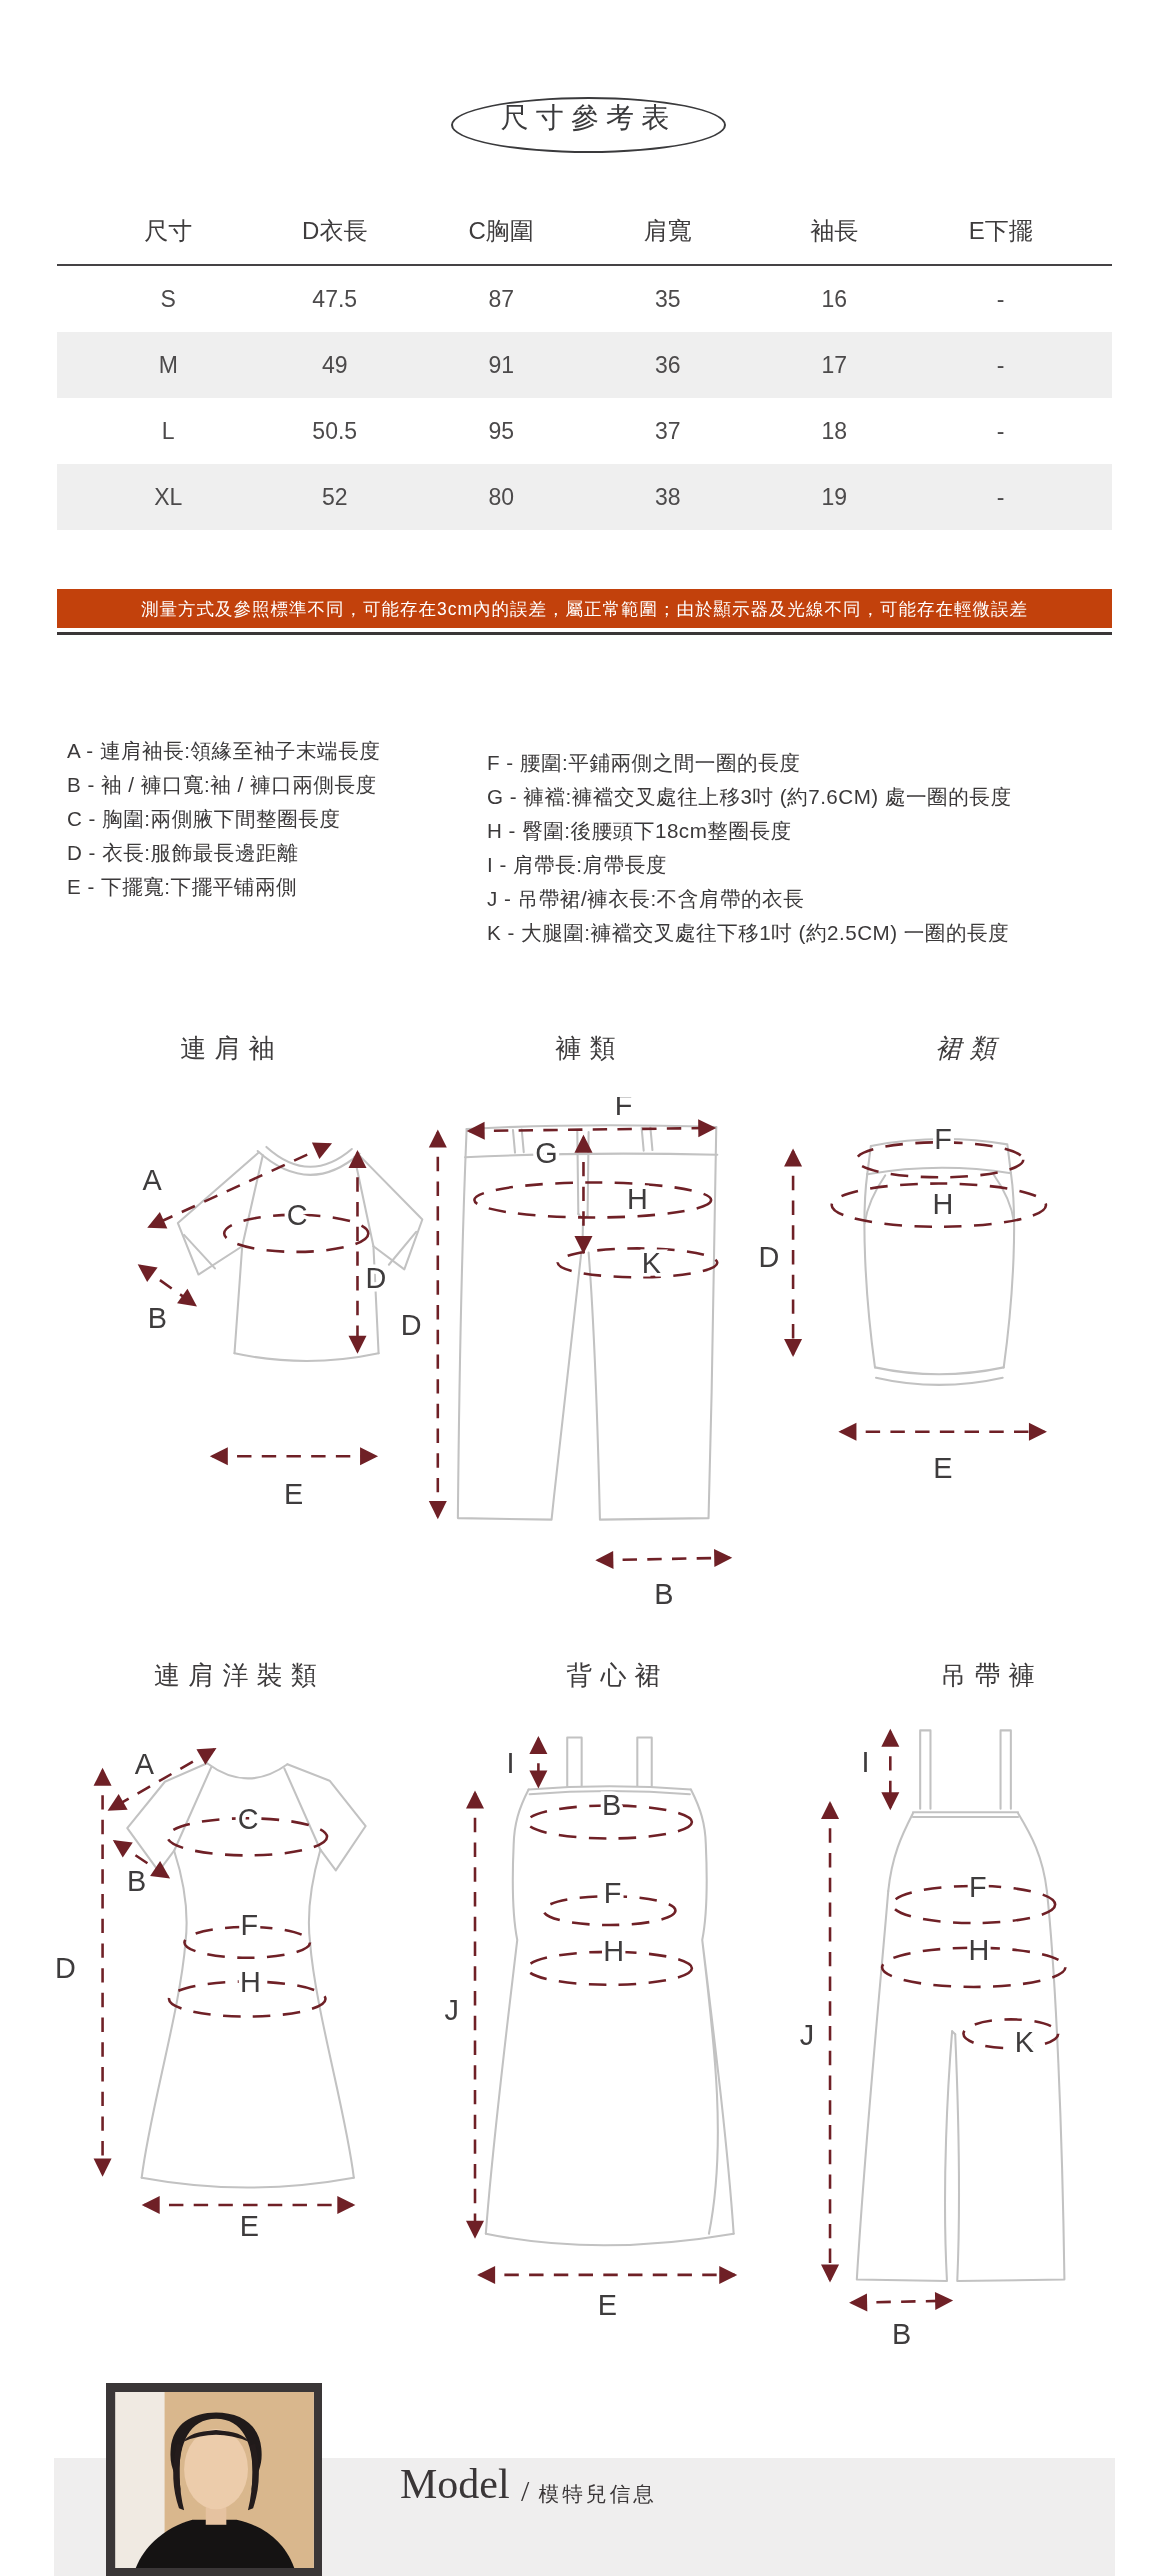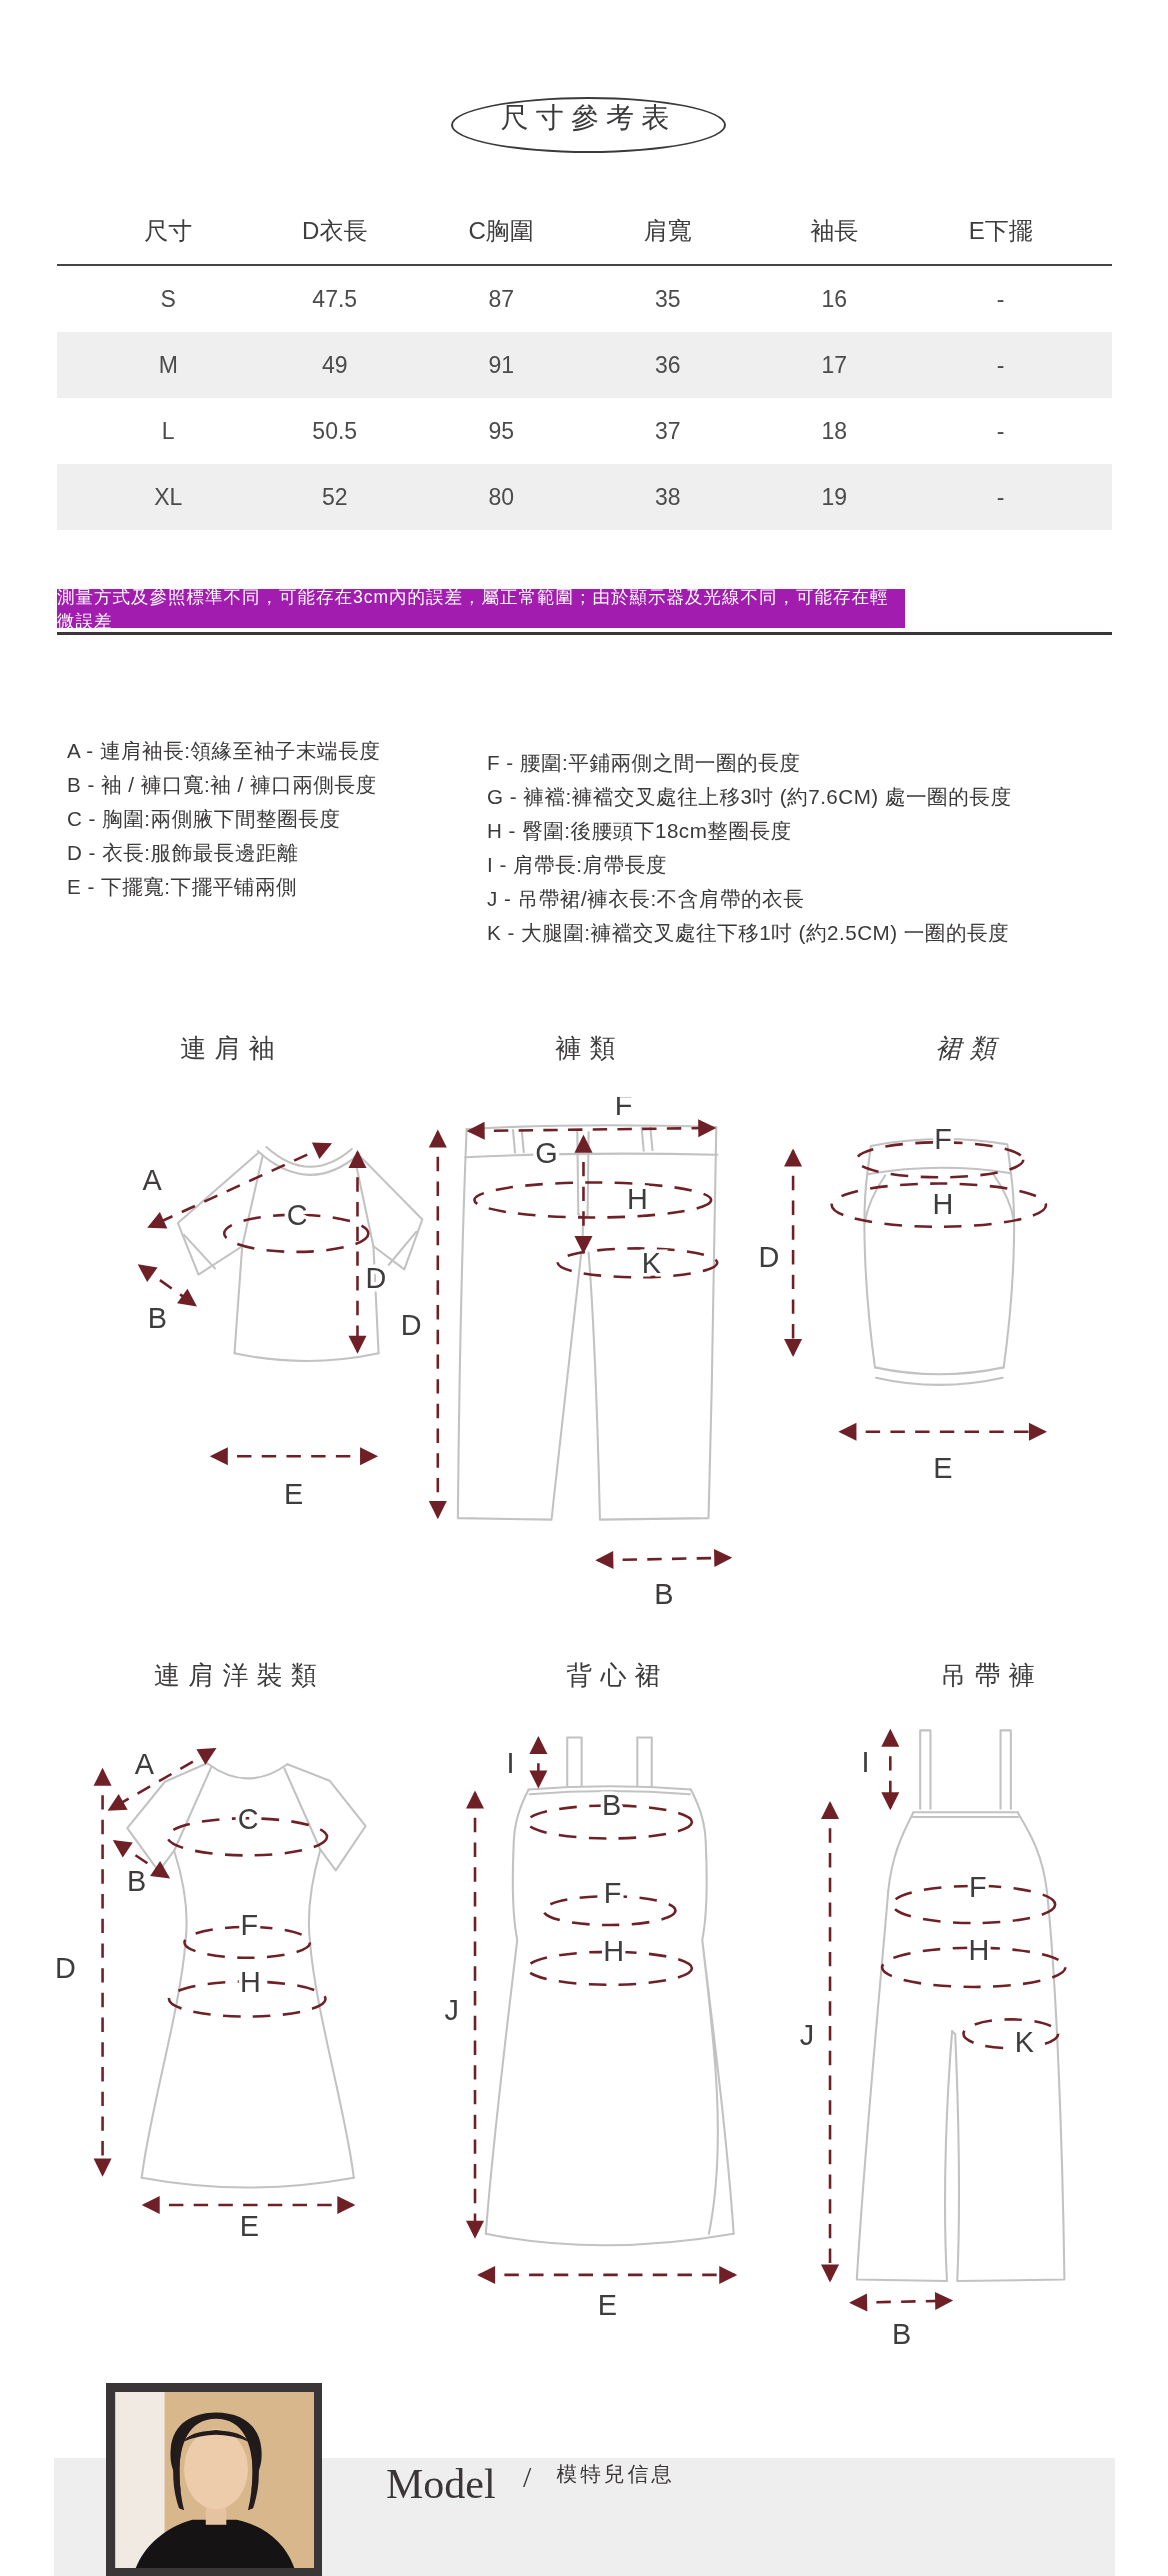--- a/index.html
+++ b/index.html
@@ -12,21 +12,21 @@
     display:flex;align-items:flex-start;justify-content:center;font-size:28px;letter-spacing:7.2px;color:#3a3a3c;font-weight:500;}
 
   
   .size-table{left:57px;top:197px;width:1055px;}
   .t-row{display:flex;align-items:center;height:66px;padding:0 28px;font-size:23px;color:#4c4a4b;}
   .t-row .cell{width:16.666%;text-align:center;}
   .t-head{height:67px;border-bottom:2.1px solid #454345;font-size:24px;color:#3e3c3d;}
   .t-row.stripe{background:#efefef;}
 
   
-  .banner{left:57px;top:589px;width:848px;height:39px;background:#a21caf;color:#ffffff;
+  .banner{left:57px;top:589px;width:1055px;height:39px;background:#c2410c;color:#ffffff;
     display:flex;align-items:center;justify-content:center;font-size:17.5px;letter-spacing:1px;}
   .banner-line{left:57px;top:632px;width:1055px;height:3.1px;background:#3a3637;}
 
   
   .legend-col{top:734px;font-size:20.6px;line-height:34px;color:#3b393a;letter-spacing:0.5px;white-space:nowrap;}
   .legend-left{left:67px;}
   .legend-right{left:487px;margin-top:12px;}
 
   
   .fig-title{height:41px;line-height:41px;text-align:center;font-size:26px;letter-spacing:8.2px;color:#3e3c3d;white-space:nowrap;}
@@ -34,21 +34,21 @@
   svg text{font-family:"Liberation Sans","DejaVu Sans",sans-serif;font-size:56px;fill:#3e3c3d;}
   svg text.halo{stroke:#ffffff;stroke-width:14px;paint-order:stroke;}
   .outline{stroke:#c2c2c2;stroke-width:4;fill:none;stroke-linecap:round;stroke-linejoin:round;}
   .dash{stroke:#6f2026;stroke-width:5;fill:none;stroke-dasharray:28 20;}
   .dashell{stroke:#6f2026;stroke-width:5;fill:none;stroke-dasharray:34 24;}
 
   
   .model-panel{left:54px;top:2458px;width:1061px;height:198px;background:#efeeee;}
   .photo-frame{left:106px;top:2383px;width:216px;height:247px;background:#3a3637;}
   .photo-frame svg{position:absolute;left:8.8px;top:8.8px;}
-  .model-head{left:386px;top:2460px;display:flex;align-items:flex-start;color:#3a3637;gap:16px;}
+  .model-head{left:400px;top:2460px;display:flex;align-items:flex-end;color:#3a3637;}
   .model-head .en{font-family:"Liberation Serif","DejaVu Serif",serif;font-size:42px;}
   .model-head .slash{font-family:"Liberation Serif","DejaVu Serif",serif;font-size:30px;margin:0 9.3px 0 11.3px;}
   .model-head .zh{font-size:20.6px;letter-spacing:3.1px;}
   .stat{display:flex;align-items:center;color:#3a3637;font-size:21.6px;letter-spacing:1px;white-space:nowrap;}
 </style>
 </head>
 <body>
 
 <div class="page">
 

